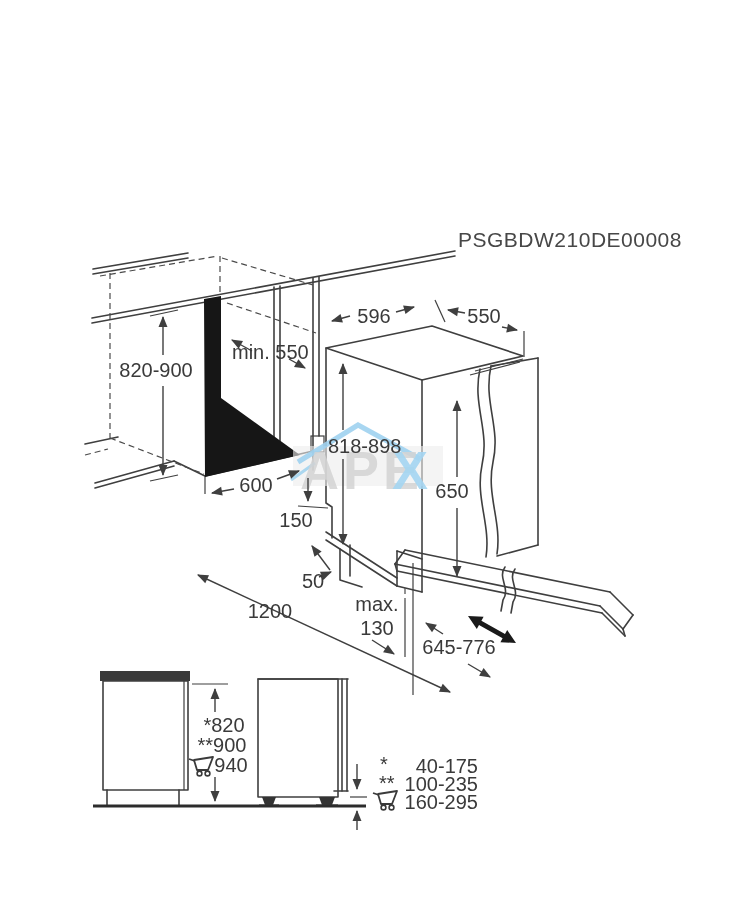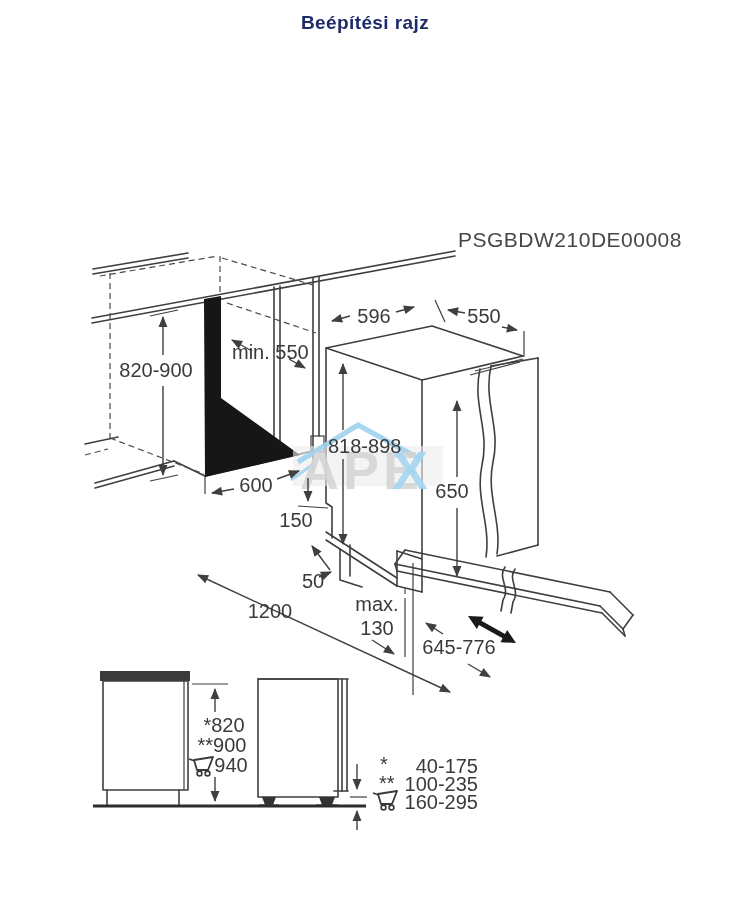--- a/index.html
+++ b/index.html
@@ -20,21 +20,20 @@
   .dim  { stroke:#3f3f3f; stroke-width:1.4; fill:none; }
   .dash { stroke:#4a4a4a; stroke-width:1.2; fill:none; stroke-dasharray:6 4; }
   .blk  { fill:#161616; stroke:none; }
   .wm-gray { font-size:54px; font-weight:bold; fill:#d4d4d4; opacity:0.85; letter-spacing:4px; }
   .wm-blue { font-size:54px; font-weight:bold; fill:#a5d6f2; opacity:0.9; letter-spacing:4px; }
 </style>
 </head>
 <body>
 
 <div id="page">
-  <div id="doc-title">Beépítési rajz</div>
 
   <svg width="730" height="899" viewBox="0 0 730 899">
     <defs>
       <marker id="ah" viewBox="0 0 10 10" refX="9" refY="5" markerWidth="9" markerHeight="8" orient="auto-start-reverse">
         <path d="M0,1 L10,5 L0,9 Z" fill="#3f3f3f"></path>
       </marker>
       <g id="cart-shape">
         <path d="M1,5 L7,7" stroke="#3a3a3a" stroke-width="1.8" fill="none"></path>
         <path d="M6,6 L25,3 L20,16 L9,16 Z" stroke="#3a3a3a" stroke-width="1.8" fill="none" stroke-linejoin="round"></path>
         <circle cx="11.5" cy="19.5" r="2.4" stroke="#3a3a3a" stroke-width="1.6" fill="none"></circle>

